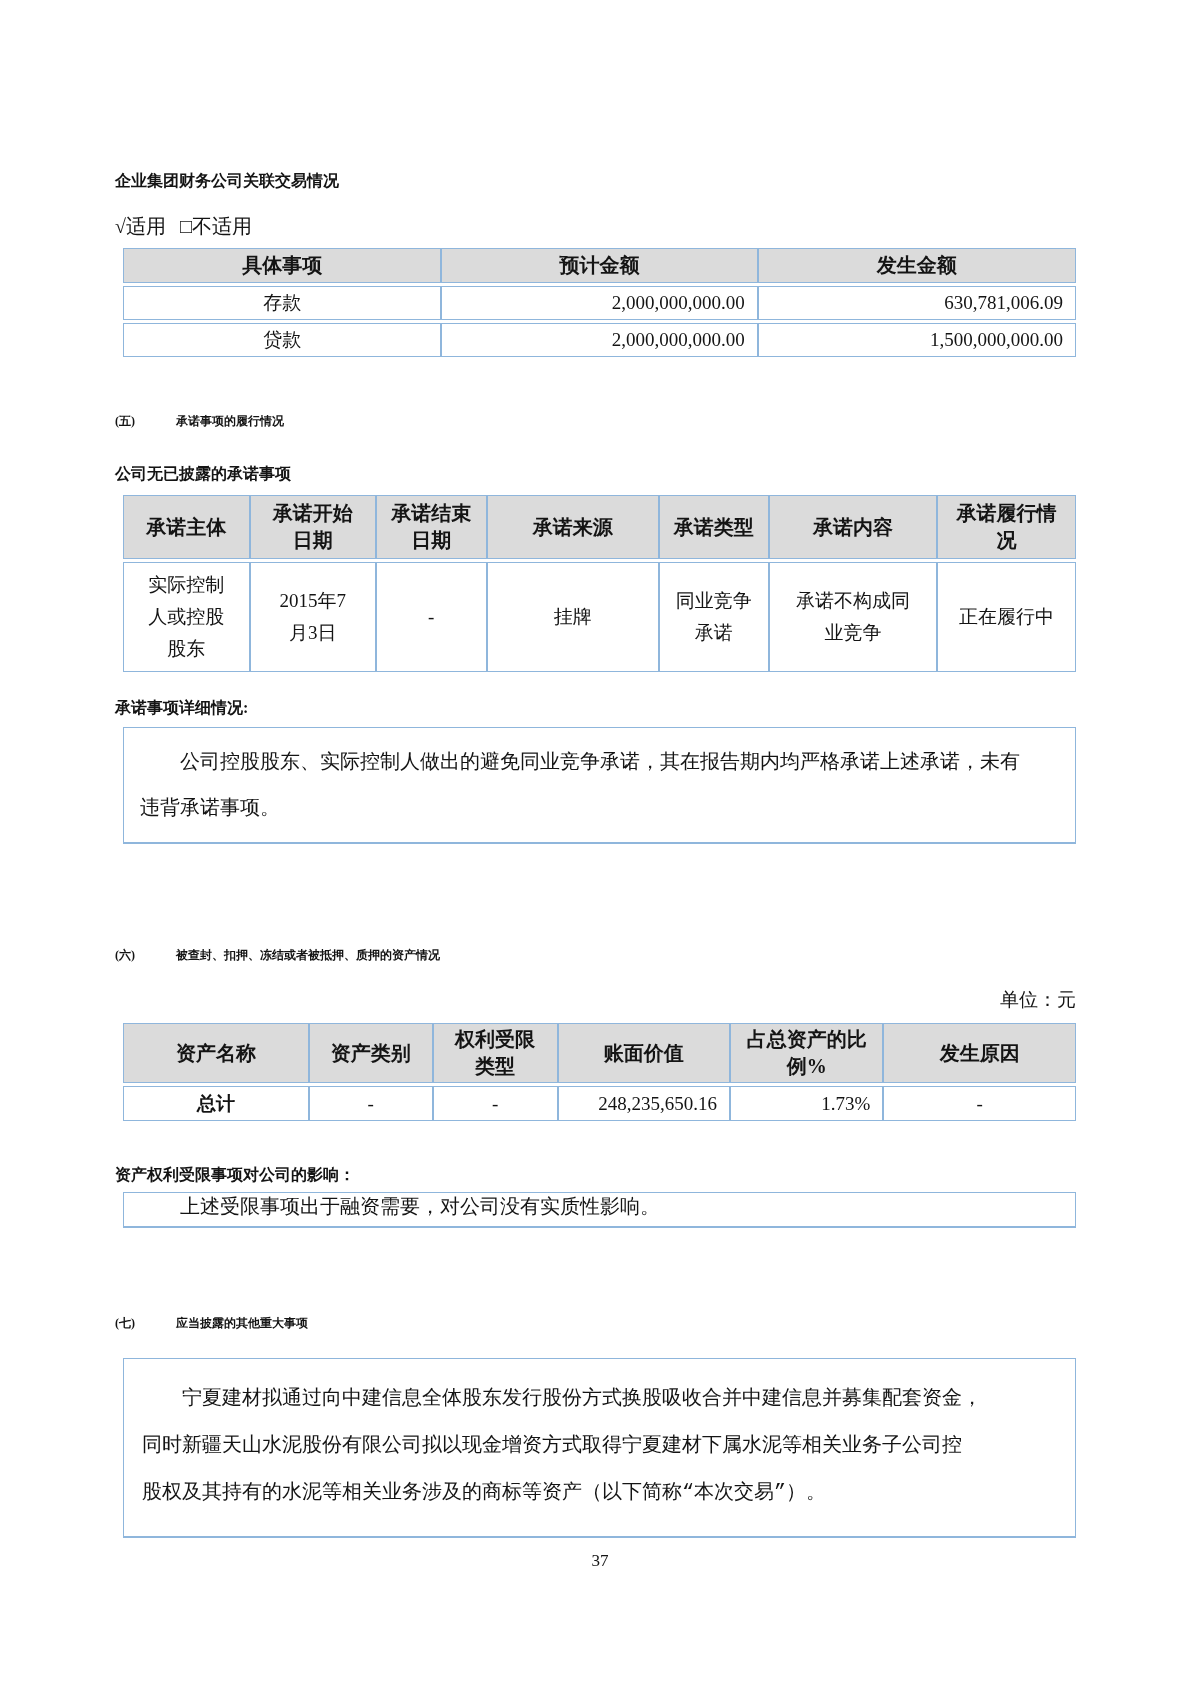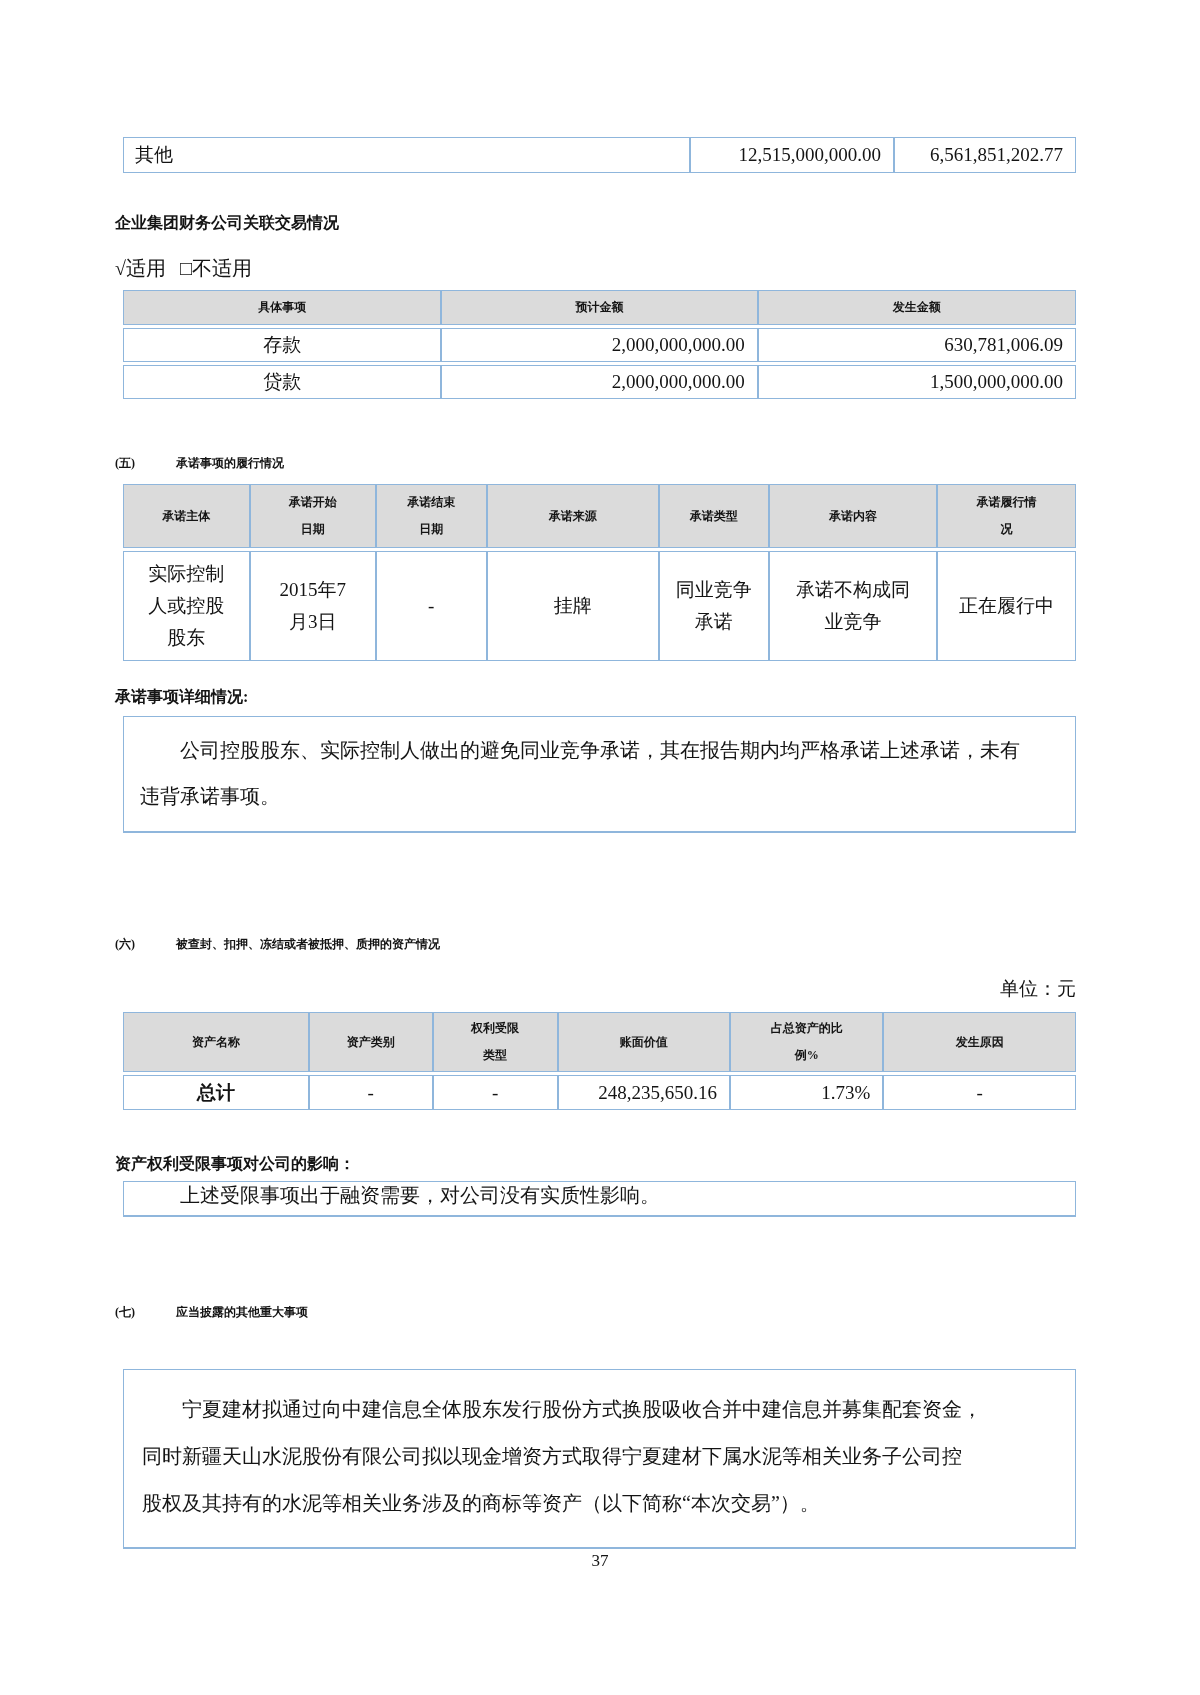--- a/index.html
+++ b/index.html
@@ -14,21 +14,21 @@
     border-collapse:separate;border-spacing:0 3px;
     width:calc(100% - 8px);margin-left:8px;
     font-size:19px;table-layout:fixed;
   }
   .tbl td,.tbl th{
     border:1px solid #8fb6dc;
     padding:3px 8px;
     text-align:center;vertical-align:middle;
     overflow:hidden;
   }
-  .tbl th{background:#dbdbdb;font-weight:bold;font-size:12px;line-height:27px;}
+  .tbl th{background:#dbdbdb;font-weight:bold;font-size:20px;line-height:27px;}
   .tbl td{line-height:26px;}
   .left{text-align:left !important;padding-left:11px !important;}
   .num{text-align:right !important;padding-right:12px !important;}
   .bold{font-weight:bold;}
   .preline{white-space:pre-line;}
   
   .top-tbl td{height:28px;}
   
   .fin-tbl th{height:22px;}
   .fin-tbl td{height:24px;}
@@ -61,49 +61,35 @@
   .asset-tbl{margin-top:9px;}
   .label6{margin-top:40px;}
   .impact-box{
     margin-top:6px;margin-left:8px;
     border:1px solid #8fb6dc;border-bottom-width:2px;
     font-size:20px;line-height:27px;
     padding:0 16px 6px 16px;text-indent:2em;
   }
   .sec7{margin-top:84px;}
   .big-box{
-    margin-top:46px;margin-left:8px;
+    margin-top:24px;margin-left:8px;
     border:1px solid #8fb6dc;border-bottom-width:2px;
     font-size:20px;line-height:47px;
-    padding:16px 18px 20px 18px;text-indent:2em;
+    padding:16px 18px 20px 18px;text-indent:2em;font-family:Liberation Mono, monospace;
   }
   .footer{
     position:absolute;bottom:124px;left:0;width:100%;
     text-align:center;font-size:17px;
   }
 </style>
 </head>
 <body>
 
 <div class="page">
 
-  <table class="tbl top-tbl">
-    <colgroup>
-        <col style="width:59.5%">
-        <col style="width:21.4%">
-        <col style="width:19.1%">
-      </colgroup>
-    <tbody>
-      <tr>
-        <td class="left">其他</td>
-        <td class="num">12,515,000,000.00</td>
-        <td class="num">6,561,851,202.77</td>
-      </tr>
-    </tbody>
-  </table>
 
   <div class="h-bold heading1">企业集团财务公司关联交易情况</div>
   <div class="checkline">
     <span>√适用</span><span class="nbsp"></span><span>□不适用</span>
   </div>
   <table class="tbl fin-tbl">
     <colgroup>
         <col style="width:33.4%">
         <col style="width:33.2%">
         <col style="width:33.4%">
@@ -125,20 +111,21 @@
         <td>贷款</td>
         <td class="num">2,000,000,000.00</td>
         <td class="num">1,500,000,000.00</td>
       </tr>
     </tbody>
   </table>
 
   <div class="sec-heading sec5">
     <span class="sec-num">(五)</span><span>承诺事项的履行情况</span>
   </div>
+  <div class="h-bold sub5">公司无已披露的承诺事项</div>
 
   <table class="tbl commit-tbl">
     <colgroup>
         <col style="width:13.3%">
         <col style="width:13.2%">
         <col style="width:11.7%">
         <col style="width:18.0%">
         <col style="width:11.6%">
         <col style="width:17.6%">
         <col style="width:14.6%">

